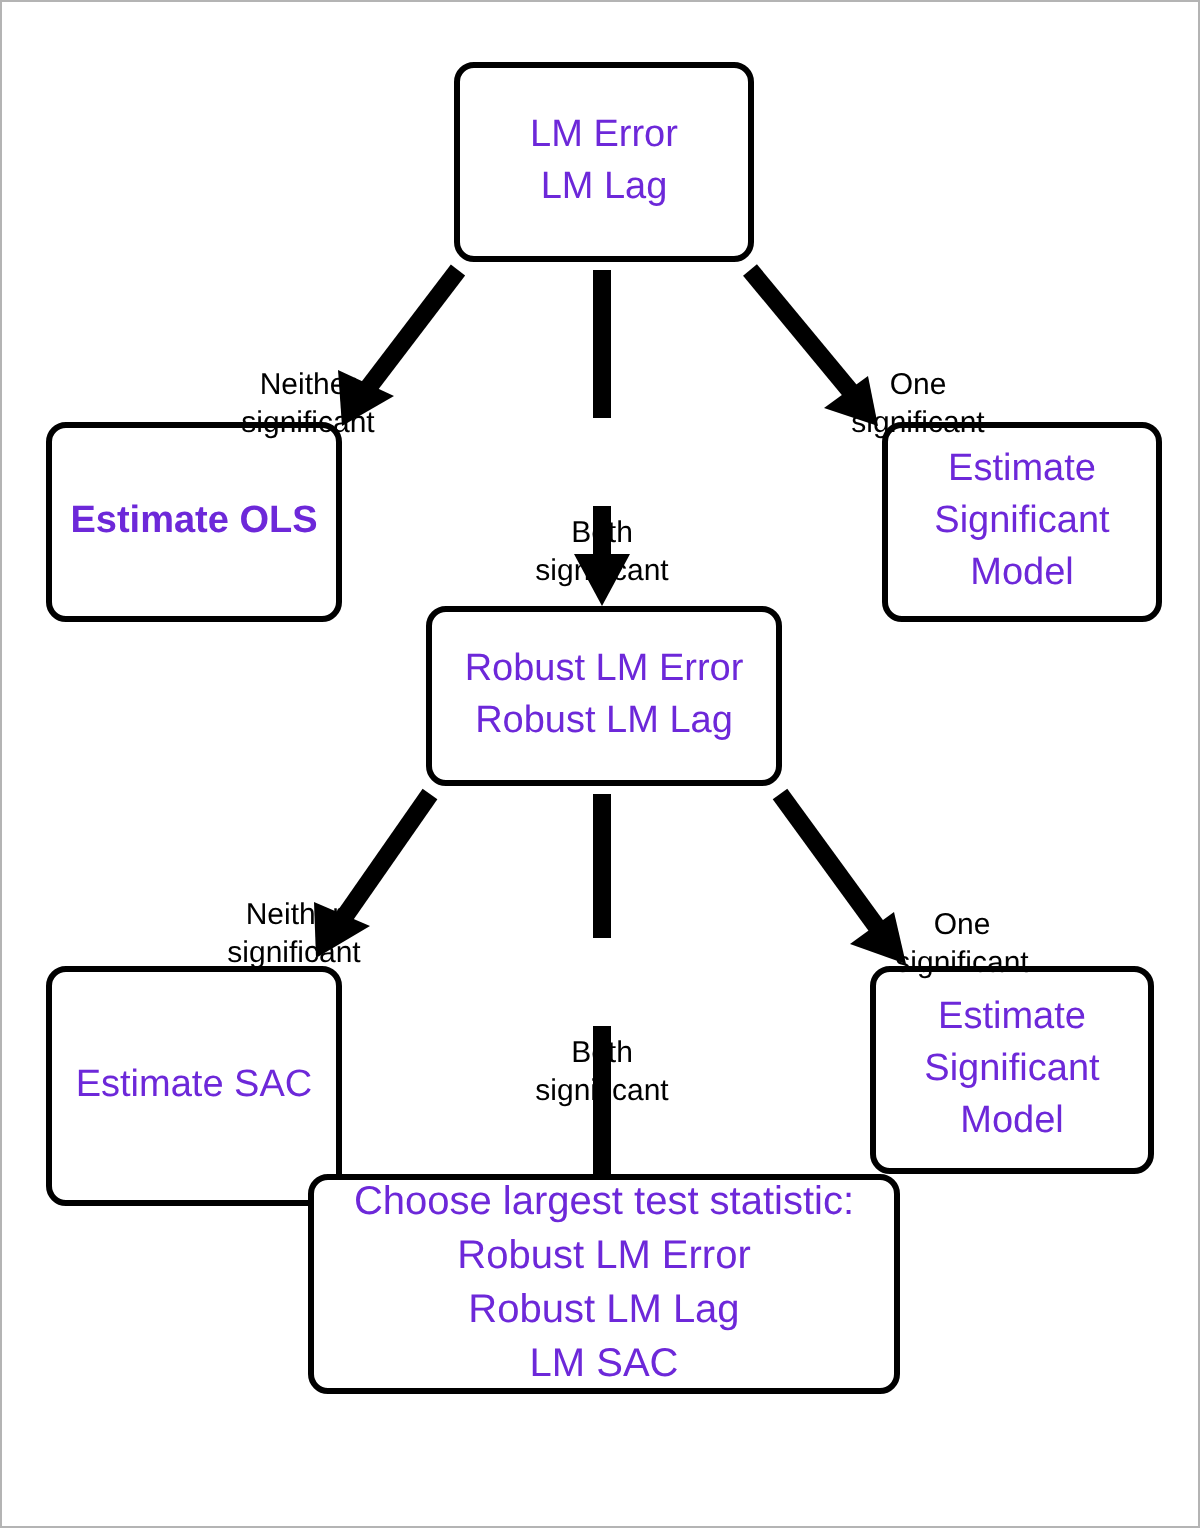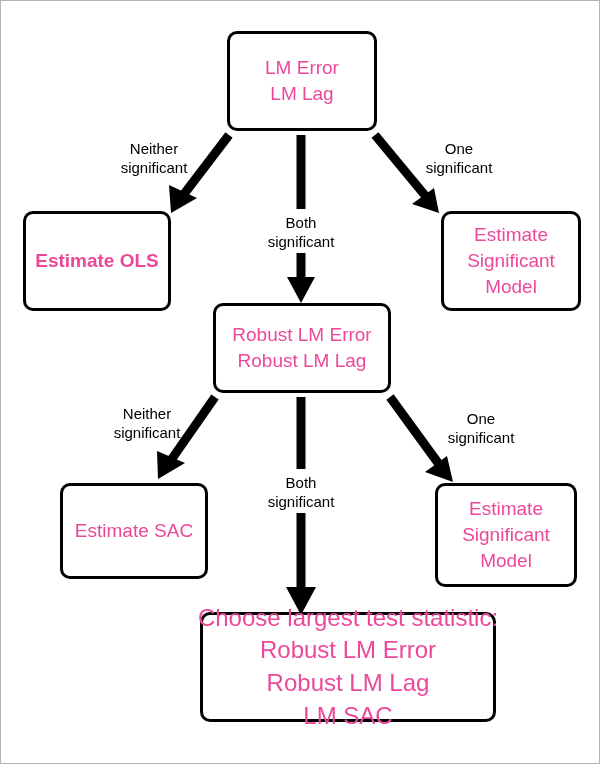--- a/index.html
+++ b/index.html
@@ -29,51 +29,52 @@
   .node {
     position: absolute;
     box-sizing: border-box;
     background: #ffffff;
     border: 3px solid #000000;
     border-radius: 10px;
     display: flex;
     flex-direction: column;
     align-items: center;
     justify-content: center;
-    color: #ec4899;
+    color: #6d28d9;
     font-size: 19px;
     line-height: 1.36;
     text-align: center;
     z-index: 3;
   }
   .node .line {
     display: block;
     white-space: nowrap;
   }
   .edge-label {
     position: absolute;
     color: #000000;
     font-size: 15px;
     line-height: 1.28;
     text-align: center;
     white-space: nowrap;
     z-index: 4;
+    margin-top: 44px;
   }
   .edge-label .line {
     display: block;
   }
 
   
   #node-lm        { left: 226px; top: 30px;  width: 150px; height: 100px; }
   #node-ols       { left: 22px;  top: 210px; width: 148px; height: 100px; font-weight: bold; }
   #node-sig-top   { left: 440px; top: 210px; width: 140px; height: 100px; }
   #node-robust    { left: 212px; top: 302px; width: 178px; height: 90px;  }
-  #node-sac       { left: 22px;  top: 482px; width: 148px; height: 96px; margin-left: 37px;  }
+  #node-sac       { left: 22px;  top: 482px; width: 148px; height: 120px;  }
   #node-sig-bot   { left: 434px; top: 482px; width: 142px; height: 104px; }
-  #node-choose    { left: 153px; top: 611px; width: 296px; height: 110px; font-size: 24px; margin-left: 46px; }
+  #node-choose    { left: 153px; top: 586px; width: 296px; height: 110px; font-size: 20px; }
 
   
   #label-neither-top { left: 97px;  top: 138px; width: 112px; }
   #label-both-top    { left: 243px; top: 212px; width: 114px; }
   #label-one-top     { left: 400px; top: 138px; width: 116px; }
   #label-neither-bot { left: 88px;  top: 403px; width: 116px; }
   #label-both-bot    { left: 243px; top: 472px; width: 114px; }
   #label-one-bot     { left: 422px; top: 408px; width: 116px; }
 </style>
 </head>

